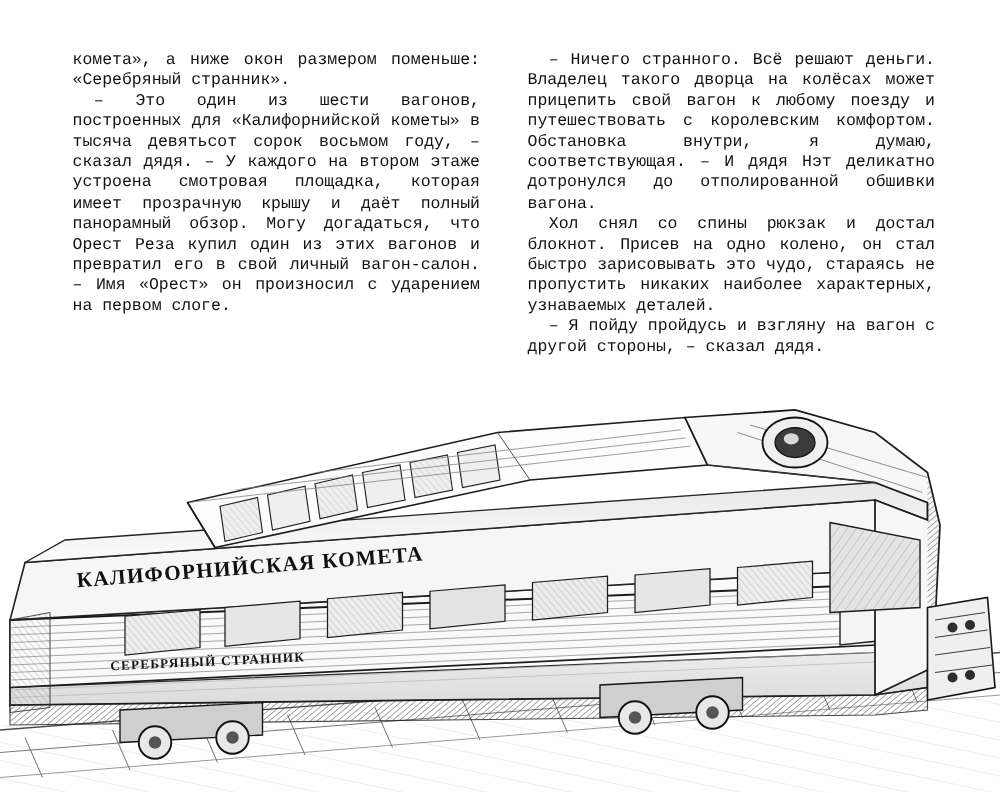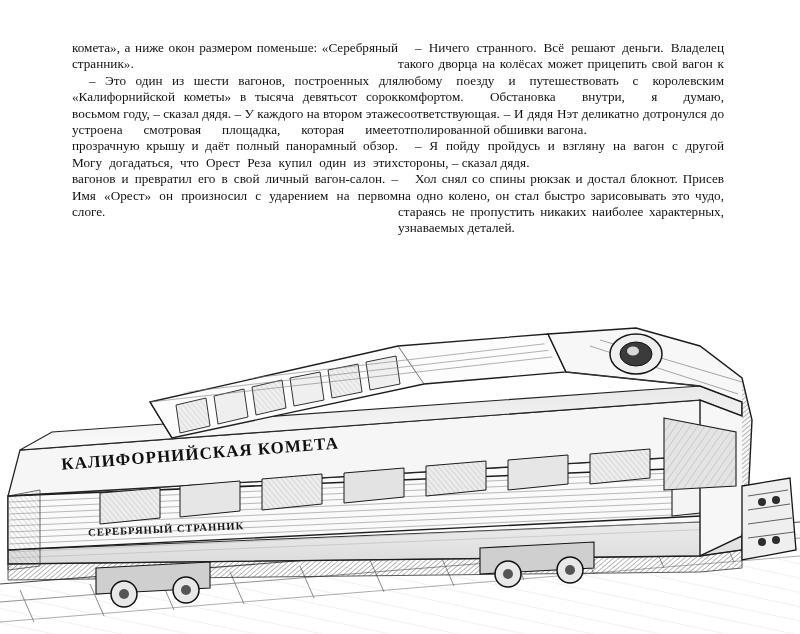--- a/index.html
+++ b/index.html
@@ -11,23 +11,25 @@
     position: relative;
     width: 800px;
     height: 634px;
     background: #ffffff;
     overflow: hidden;
     font-family: "Liberation Serif", serif;
   }
   .columns {
     position: absolute;
     top: 40px;
-    left: 72px;
+    left: 58px;
     width: 690px;
     display: flex;
+    gap: 38px;
+    font-family: Liberation Mono, monospace;
   }
   .col {
     width: 326px;
   }
   .col p {
     margin: 0;
     font-size: 13.2px;
     line-height: 16.4px;
     text-align: justify;
     text-justify: inter-word;
@@ -60,22 +62,22 @@
 
 <div class="page">
 
   <div class="columns">
     <div class="col">
       <p>комета», а ниже окон размером поменьше: «Серебряный странник».</p>
       <p class="indent">– Это один из шести вагонов, построенных для «Калифорнийской кометы» в тысяча девятьсот сорок восьмом году, – сказал дядя. – У каждого на втором этаже устроена смотровая площадка, которая имеет прозрачную крышу и даёт полный панорамный обзор. Могу догадаться, что Орест Реза купил один из этих вагонов и превратил его в свой личный вагон-салон. – Имя «Орест» он произносил с ударением на первом слоге.</p>
     </div>
     <div class="col">
       <p class="indent">– Ничего странного. Всё решают деньги. Владелец такого дворца на колёсах может прицепить свой вагон к любому поезду и путешествовать с королевским комфортом. Обстановка внутри, я думаю, соответствующая. – И дядя Нэт деликатно дотронулся до отполированной обшивки вагона.</p>
+      <p class="indent">Хол снял со спины рюкзак и достал блокнот. Присев на одно колено, он стал быстро зарисовывать это чудо, стараясь не пропустить никаких наиболее характерных, узнаваемых деталей.</p>
       <p class="indent">– Я пойду пройдусь и взгляну на вагон с другой стороны, – сказал дядя.</p>
-      <p class="indent">Хол снял со спины рюкзак и достал блокнот. Присев на одно колено, он стал быстро зарисовывать это чудо, стараясь не пропустить никаких наиболее характерных, узнаваемых деталей.</p>
     </div>
   </div>
 
   <div class="illustration">
     <svg width="800" height="384" viewBox="0 0 800 384" xmlns="http://www.w3.org/2000/svg">
       <defs>
         <pattern id="hatch" width="6" height="6" patternUnits="userSpaceOnUse" patternTransform="rotate(35)">
           <line x1="0" y1="0" x2="0" y2="6" stroke="#5a5a5a" stroke-width="0.7"></line>
         </pattern>
         <pattern id="hatchFine" width="4" height="4" patternUnits="userSpaceOnUse" patternTransform="rotate(-40)">

